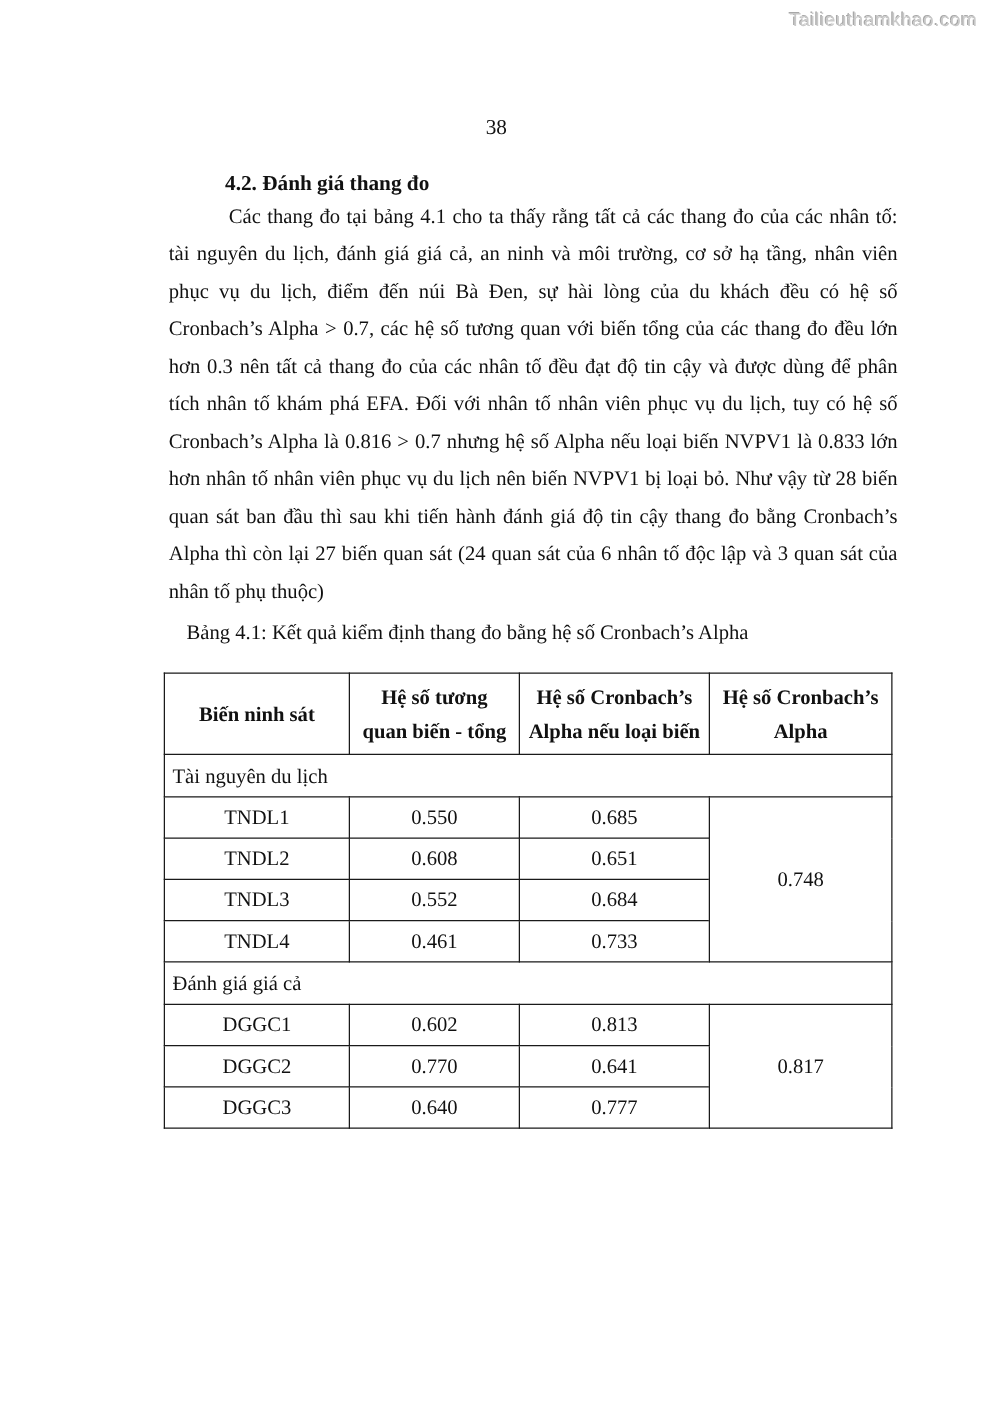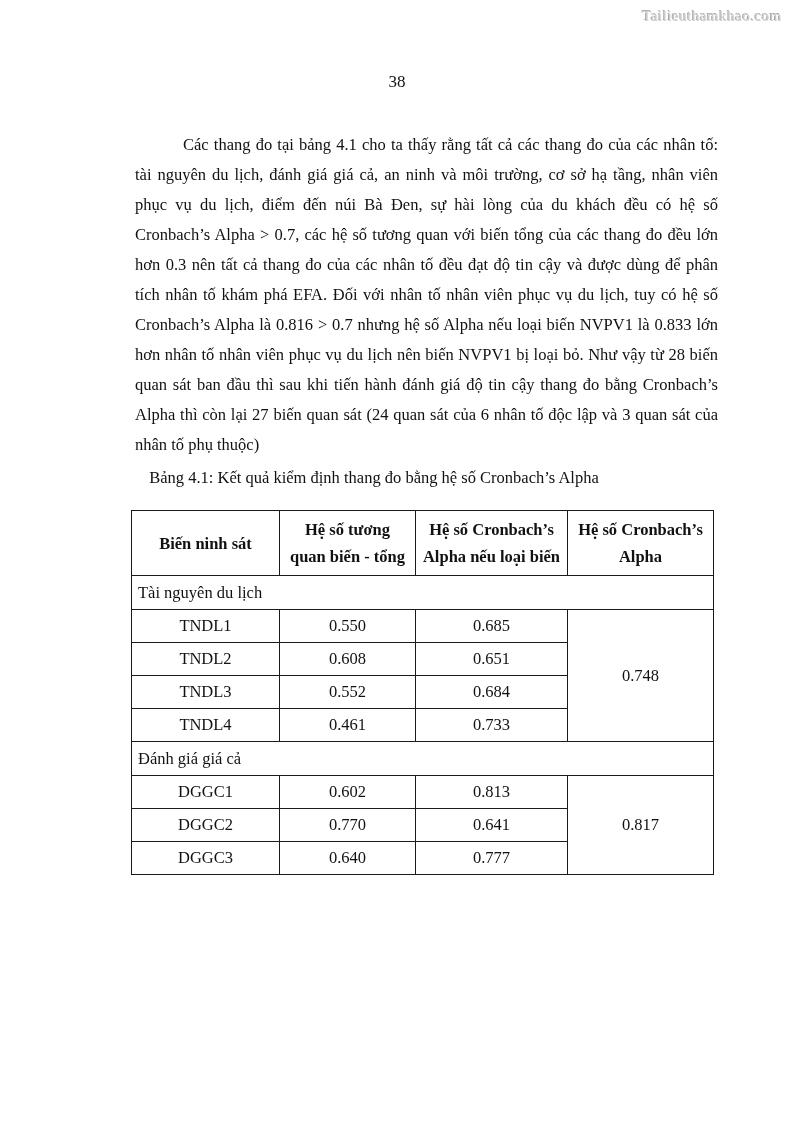--- a/index.html
+++ b/index.html
@@ -9,29 +9,29 @@
     height: 1123px;
     background: #ffffff;
     color: #111111;
     font-family: "Liberation Serif", "DejaVu Serif", serif;
     overflow: hidden;
   }
   .watermark {
     position: absolute;
     top: 8px;
     right: 12px;
-    font-family: Liberation Serif, serif;
+    font-family: Liberation Sans, sans-serif;
     font-size: 15px;
     color: #c9c9c9;
     text-shadow: 1px 1px 0 #ffffff, -1px -1px 0 #a8a8a8;
     letter-spacing: 0.5px;
   }
   .page-number {
     position: absolute;
-    top: 72px;
+    top: 92px;
     left: 0;
     width: 100%;
     text-align: center;
     font-size: 17px;
   }
   .content {
     position: absolute;
     left: 135px;
     top: 130px;
     width: 583px;
@@ -111,20 +111,21 @@
 <body>
 
 <div class="page">
 
   <div class="watermark">Tailieuthamkhao.com</div>
 
   <div class="page-number">38</div>
 
   <div class="content">
 
+    <div class="h-section">4.2. Đánh giá thang đo</div>
 
 
 
     <p class="para second">Các thang đo tại bảng 4.1 cho ta thấy rằng tất cả các thang đo của các nhân tố: tài nguyên du lịch, đánh giá giá cả, an ninh và môi trường, cơ sở hạ tầng, nhân viên phục vụ du lịch, điểm đến núi Bà Đen, sự hài lòng của du khách đều có hệ số Cronbach’s Alpha  &gt; 0.7, các hệ số tương quan với biến tổng của các thang đo đều lớn hơn 0.3 nên tất cả thang đo của các nhân tố đều đạt độ tin cậy và được dùng để phân tích nhân tố khám phá EFA. Đối với nhân tố nhân viên phục vụ du lịch, tuy có hệ số Cronbach’s Alpha là 0.816 &gt; 0.7 nhưng hệ số Alpha nếu loại biến NVPV1 là 0.833 lớn hơn nhân tố nhân viên phục vụ du lịch nên biến NVPV1 bị loại bỏ. Như vậy từ 28 biến quan sát ban đầu thì sau khi tiến hành đánh giá độ tin cậy thang đo bằng Cronbach’s Alpha thì còn lại 27 biến quan sát (24 quan sát của 6 nhân tố độc lập và 3 quan sát của nhân tố phụ thuộc)</p>
 
     <div class="tbl-caption">Bảng 4.1: Kết quả kiểm định thang đo bằng hệ số Cronbach’s Alpha</div>
 
 
     <table class="cronbach">
       <colgroup>

